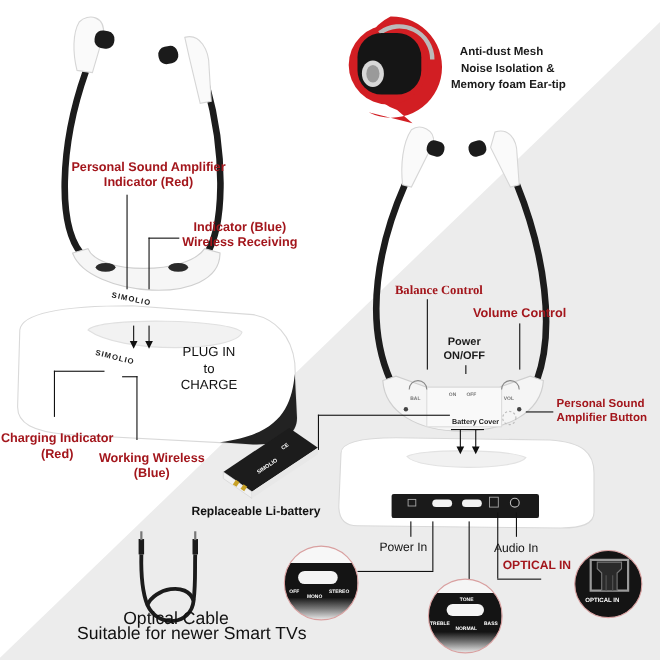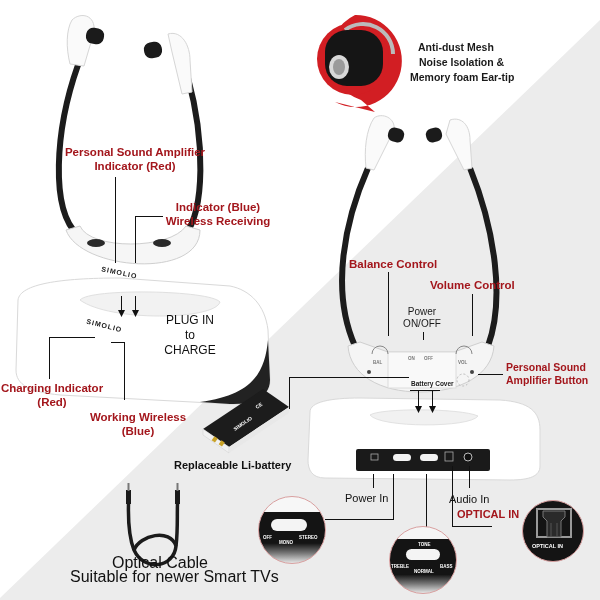--- a/index.html
+++ b/index.html
@@ -62,21 +62,21 @@
 <div class="line" style="left:135px;top:216px;width:1px;height:47px;"></div>
 
 <div class="abs lbl-blk-lg" style="left:155px;top:313px;width:70px;font-size:12px;line-height:15px;">
   <div>PLUG IN</div>
   <div>to</div>
   <div>CHARGE</div>
 </div>
 
 <div class="line" style="left:49px;top:337px;width:46px;height:1px;"></div>
 <div class="line" style="left:49px;top:337px;width:1px;height:42px;"></div>
-<div class="abs lbl-red" style="left:0px;top:381px;width:104px;">
+<div class="abs lbl-red" style="left:0px;top:392px;width:104px;">
   <div>Charging Indicator</div>
   <div>(Red)</div>
 </div>
 
 <div class="line" style="left:111px;top:342px;width:14px;height:1px;"></div>
 <div class="line" style="left:124px;top:342px;width:1px;height:58px;"></div>
 <div class="abs lbl-red" style="left:88px;top:410px;width:100px;">
   <div>Working Wireless</div>
   <div>(Blue)</div>
 </div>
@@ -129,27 +129,27 @@
 <div class="abs lbl-blk" style="left:424px;top:352px;font-size:4.5px;color:#777;">OFF</div>
 <div class="abs lbl-blk" style="left:411px;top:377px;font-size:6.5px;">Battery Cover</div>
 
 <div class="line" style="left:418px;top:390px;width:1px;height:18px;"></div>
 <div class="line" style="left:432px;top:390px;width:1px;height:18px;"></div>
 <div class="line" style="left:410px;top:390px;width:30px;height:1px;"></div>
 <svg style="left:414px;top:406px" width="24" height="8">
     <path d="M1,0 L4.5,7 L8,0 Z M15,0 L18.5,7 L22,0 Z" fill="#111"></path>
   </svg>
 
-<div class="abs lbl-red" style="left:349px;top:257px;">Balance Control</div>
+<div class="abs lbl-red" style="left:359px;top:257px;font-family:Liberation Serif, serif;">Balance Control</div>
 <div class="line" style="left:388px;top:272px;width:1px;height:64px;"></div>
 
 <div class="abs lbl-red" style="left:430px;top:278px;">Volume Control</div>
 <div class="line" style="left:472px;top:294px;width:1px;height:42px;"></div>
 
-<div class="abs lbl-blk" style="left:402px;top:306px;width:40px;font-weight:normal;font-size:10px;line-height:12px;">
+<div class="abs lbl-blk" style="left:402px;top:306px;width:40px;font-weight:bold;font-size:10px;line-height:12px;">
   <div>Power</div>
   <div>ON/OFF</div>
 </div>
 <div class="line" style="left:423px;top:332px;width:1px;height:8px;"></div>
 
 <div class="line" style="left:478px;top:374px;width:25px;height:1px;"></div>
 <div class="abs lbl-red" style="left:506px;top:361px;text-align:left;font-size:10.5px;line-height:13px;">
   <div>Personal Sound</div>
   <div>Amplifier Button</div>
 </div>

